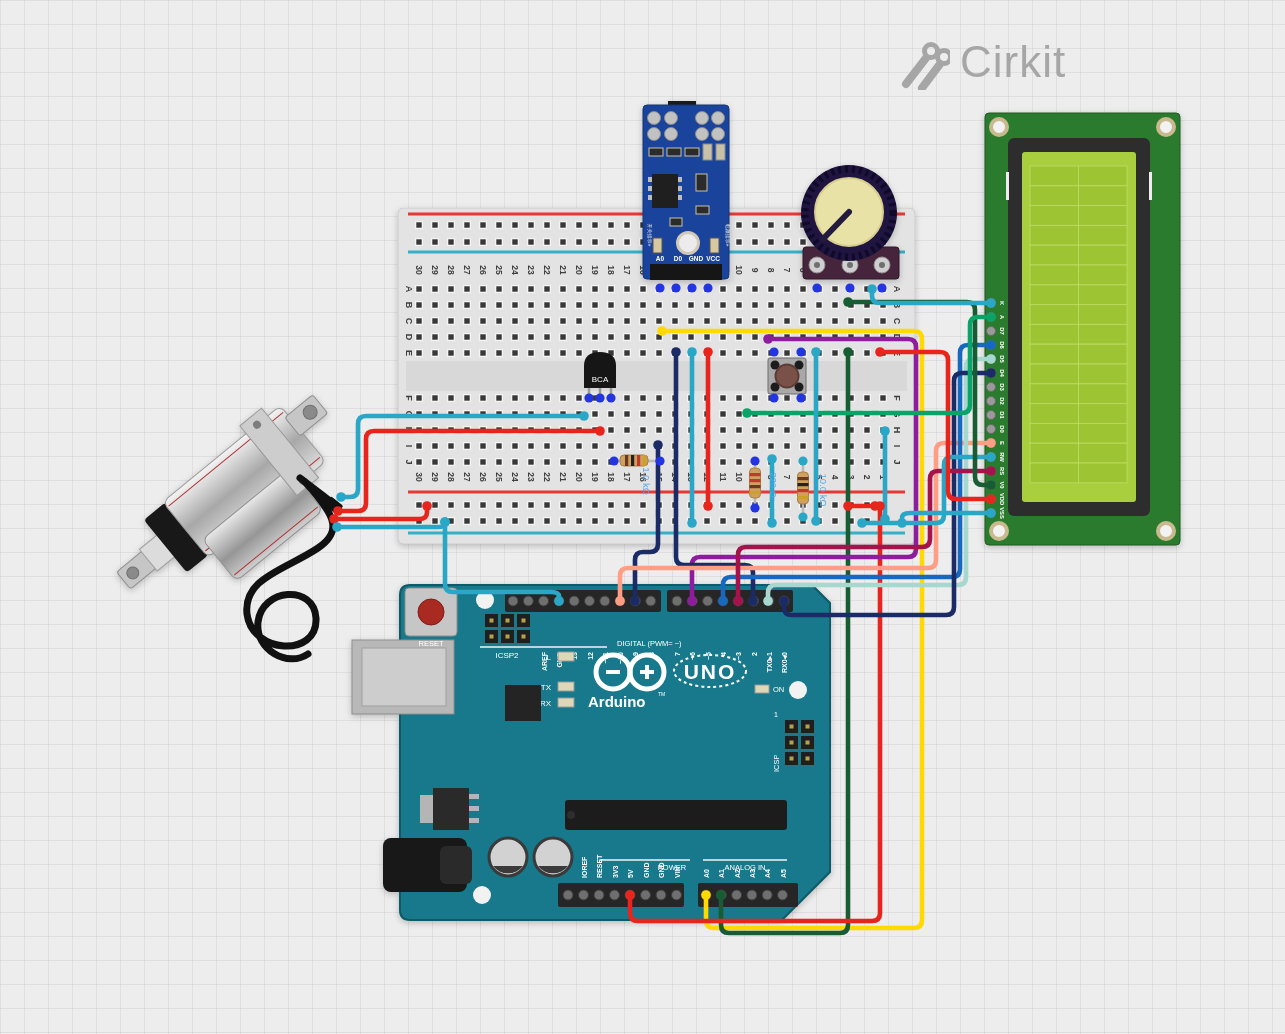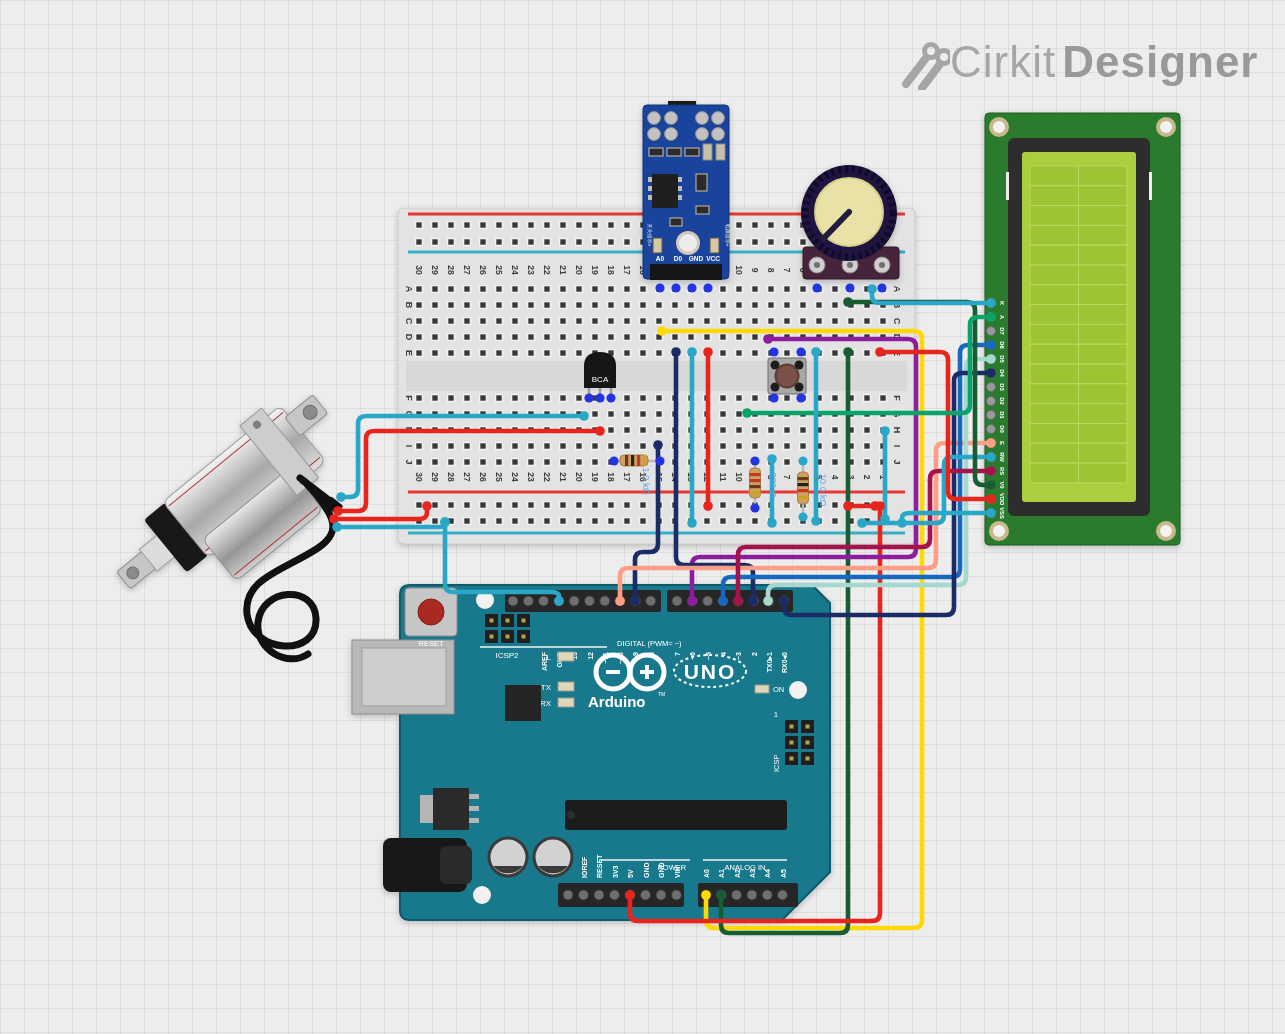--- a/index.html
+++ b/index.html
@@ -7,39 +7,38 @@
     width:1285px;height:1034px;overflow:hidden;position:relative;
     font-family:"Liberation Sans", sans-serif;
     background-color:#ededed;
     background-image:
       linear-gradient(to right, rgba(0,0,0,0.06) 1px, transparent 1px),
       linear-gradient(to bottom, rgba(0,0,0,0.06) 1px, transparent 1px);
     background-size:24px 24px;
   }
   .comp{position:absolute;}
   .shadow{filter:drop-shadow(0 2px 3px rgba(0,0,0,0.22));}
-  #logo{position:absolute;left:898px;top:34px;display:flex;align-items:center;gap:0;color:#a2a2a2;text-align:right;}
+  #logo{position:absolute;left:898px;top:34px;display:flex;align-items:center;gap:10px;color:#a2a2a2;text-align:right;}
   #logo .lt{font-size:44px;letter-spacing:1px;font-weight:500;color:#a6a6a6;}
   #logo .bd{font-size:44px;font-weight:800;letter-spacing:1px;color:#999999;margin-left:6px;}
   svg text{user-select:none;}
 </style>
 </head>
 <body>
 
 <div id="logo">
   <svg width="52" height="56" viewBox="0 0 52 56">
     <g stroke="#a6a6a6" fill="none" stroke-linecap="round">
       <line x1="8" y1="50" x2="28" y2="24" stroke-width="8"></line>
       <circle cx="33" cy="17" r="6.5" stroke-width="5"></circle>
       <line x1="24" y1="54" x2="42" y2="30" stroke-width="8"></line>
       <circle cx="46" cy="23" r="6.5" stroke-width="5"></circle>
     </g>
   </svg>
   <span class="lt">Cirkit</span>
-  <span class="bd">Designer</span>
 </div>
 
 <svg id="bb" class="comp shadow" style="left:398px;top:208px;" width="517" height="336" viewBox="0 0 517 336">
   <rect x="0" y="0" width="517" height="336" rx="6" fill="#e3e3e3" stroke="#cbcbcb"></rect>
   <rect x="8" y="153" width="501" height="30" fill="#d8d8d8"></rect>
   <line x1="10" y1="6" x2="507" y2="6" stroke="#e53935" stroke-width="3"></line>
   <line x1="10" y1="44" x2="507" y2="44" stroke="#35b0c5" stroke-width="3"></line>
   <line x1="10" y1="284" x2="507" y2="284" stroke="#e53935" stroke-width="3"></line>
   <line x1="10" y1="325" x2="507" y2="325" stroke="#35b0c5" stroke-width="3"></line>
   <g id="bb-holes">

